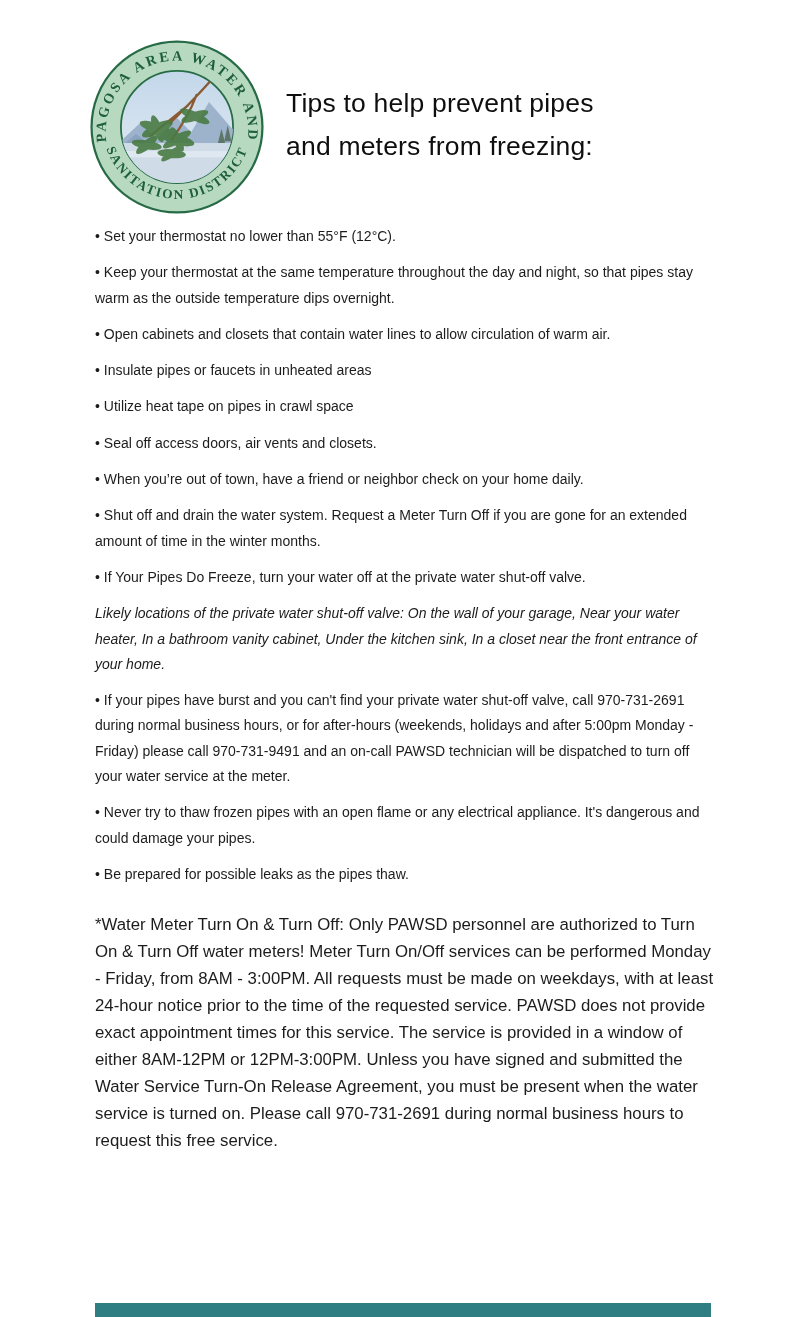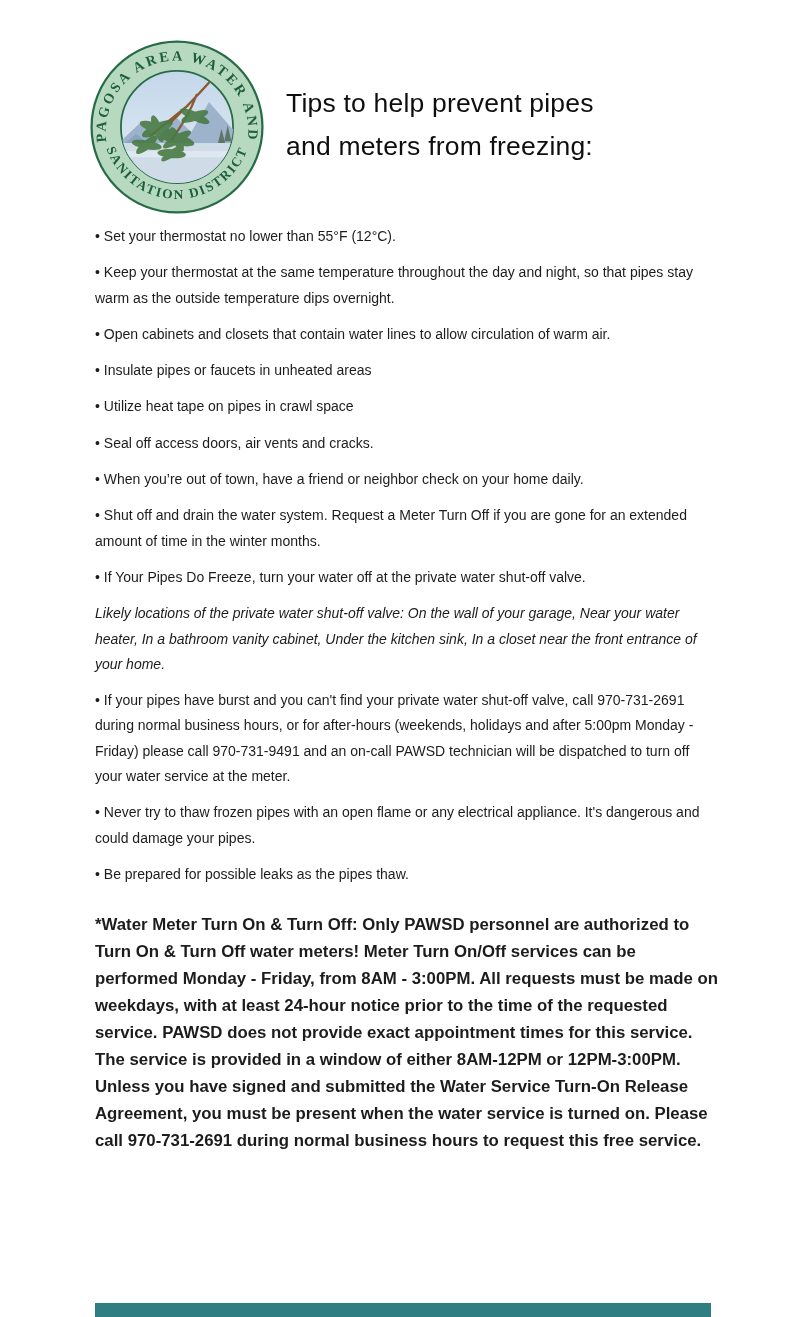--- a/index.html
+++ b/index.html
@@ -10,21 +10,21 @@
   .header { position:absolute; top:38px; left:88px; display:flex; gap:20px; }
   .logo { width:178px; height:178px; flex:0 0 auto; }
   .logo svg { width:178px; height:178px; display:block; }
   .title {
     margin:44px 0 0 0; font-size:26.5px; line-height:43px; font-weight:400;
     color:#0e0e0e; letter-spacing:0.2px; white-space:nowrap;
   }
   .content { position:absolute; top:224px; left:95px; width:625px; }
   .content p { margin:0 0 11px 0; font-size:14px; line-height:25.3px; }
   p.italic-note { font-style:italic; }
-  p.bold-note { font-weight:700; font-size:16.8px; line-height:27px; margin-top:24px; }
+  p.bold-note { font-weight:400; font-size:16.8px; line-height:27px; margin-top:24px; }
   .footer-bar { position:absolute; left:95px; bottom:0px; width:616px; height:14px; }
 </style>
 </head>
 <body>
 
 <div class="page">
 
   <div class="header">
     <div class="logo">
       <svg viewBox="0 0 200 200" xmlns="http://www.w3.org/2000/svg">
@@ -93,21 +93,21 @@
       <span>and meters from freezing:</span>
     </h1>
   </div>
 
   <div class="content">
     <p>• Set your thermostat no lower than 55°F (12°C).</p>
     <p>• Keep your thermostat at the same temperature throughout the day and night, so that pipes stay warm as the outside temperature dips overnight.</p>
     <p>• Open cabinets and closets that contain water lines to allow circulation of warm air.</p>
     <p>• Insulate pipes or faucets in unheated areas</p>
     <p>• Utilize heat tape on pipes in crawl space</p>
-    <p>• Seal off access doors, air vents and cracks.</p>
+    <p>• Seal off access doors, air vents and closets.</p>
     <p>• When you’re out of town, have a friend or neighbor check on your home daily.</p>
     <p>• Shut off and drain the water system. Request a Meter Turn Off if you are gone for an extended amount of time in the winter months.</p>
     <p>• If Your Pipes Do Freeze, turn your water off at the private water shut-off valve.</p>
     <p class="italic-note">Likely locations of the private water shut-off valve: On the wall of your garage, Near your water heater, In a bathroom vanity cabinet, Under the kitchen sink, In a closet near the front entrance of your home.</p>
     <p>• If your pipes have burst and you can't find your private water shut-off valve, call 970-731-2691 during normal business hours, or for after-hours (weekends, holidays and after 5:00pm Monday - Friday) please call 970-731-9491 and an on-call PAWSD technician will be dispatched to turn off your water service at the meter.</p>
     <p>• Never try to thaw frozen pipes with an open flame or any electrical appliance. It's dangerous and could damage your pipes.</p>
     <p>• Be prepared for possible leaks as the pipes thaw.</p>
     <p class="bold-note">*Water Meter Turn On &amp; Turn Off: Only PAWSD personnel are authorized to Turn On &amp; Turn Off water meters! Meter Turn On/Off services can be performed Monday - Friday, from 8AM - 3:00PM. All requests must be made on weekdays, with at least 24-hour notice prior to the time of the requested service. PAWSD does not provide exact appointment times for this service. The service is provided in a window of either 8AM-12PM or 12PM-3:00PM. Unless you have signed and submitted the Water Service Turn-On Release Agreement, you must be present when the water service is turned on. Please call 970-731-2691 during normal business hours to request this free service.</p>
   </div>
 

